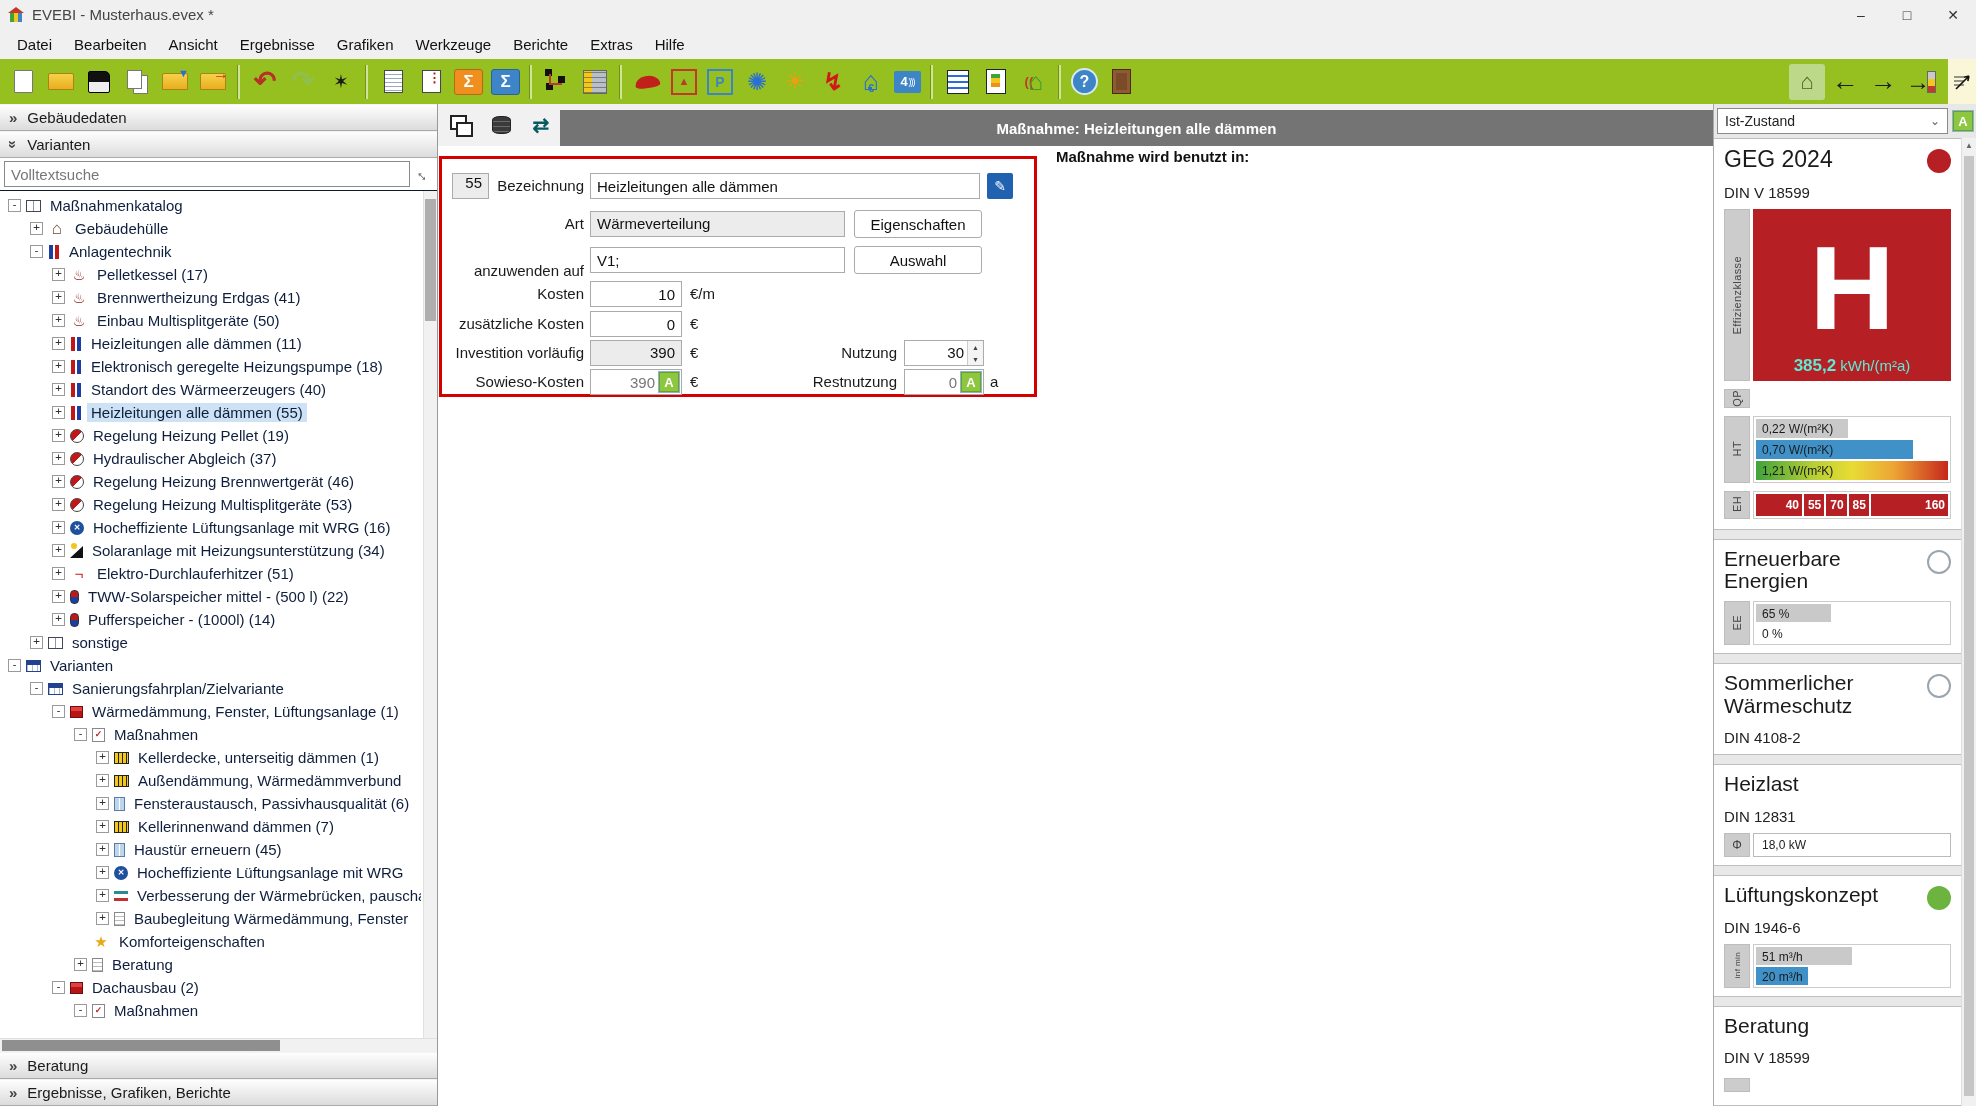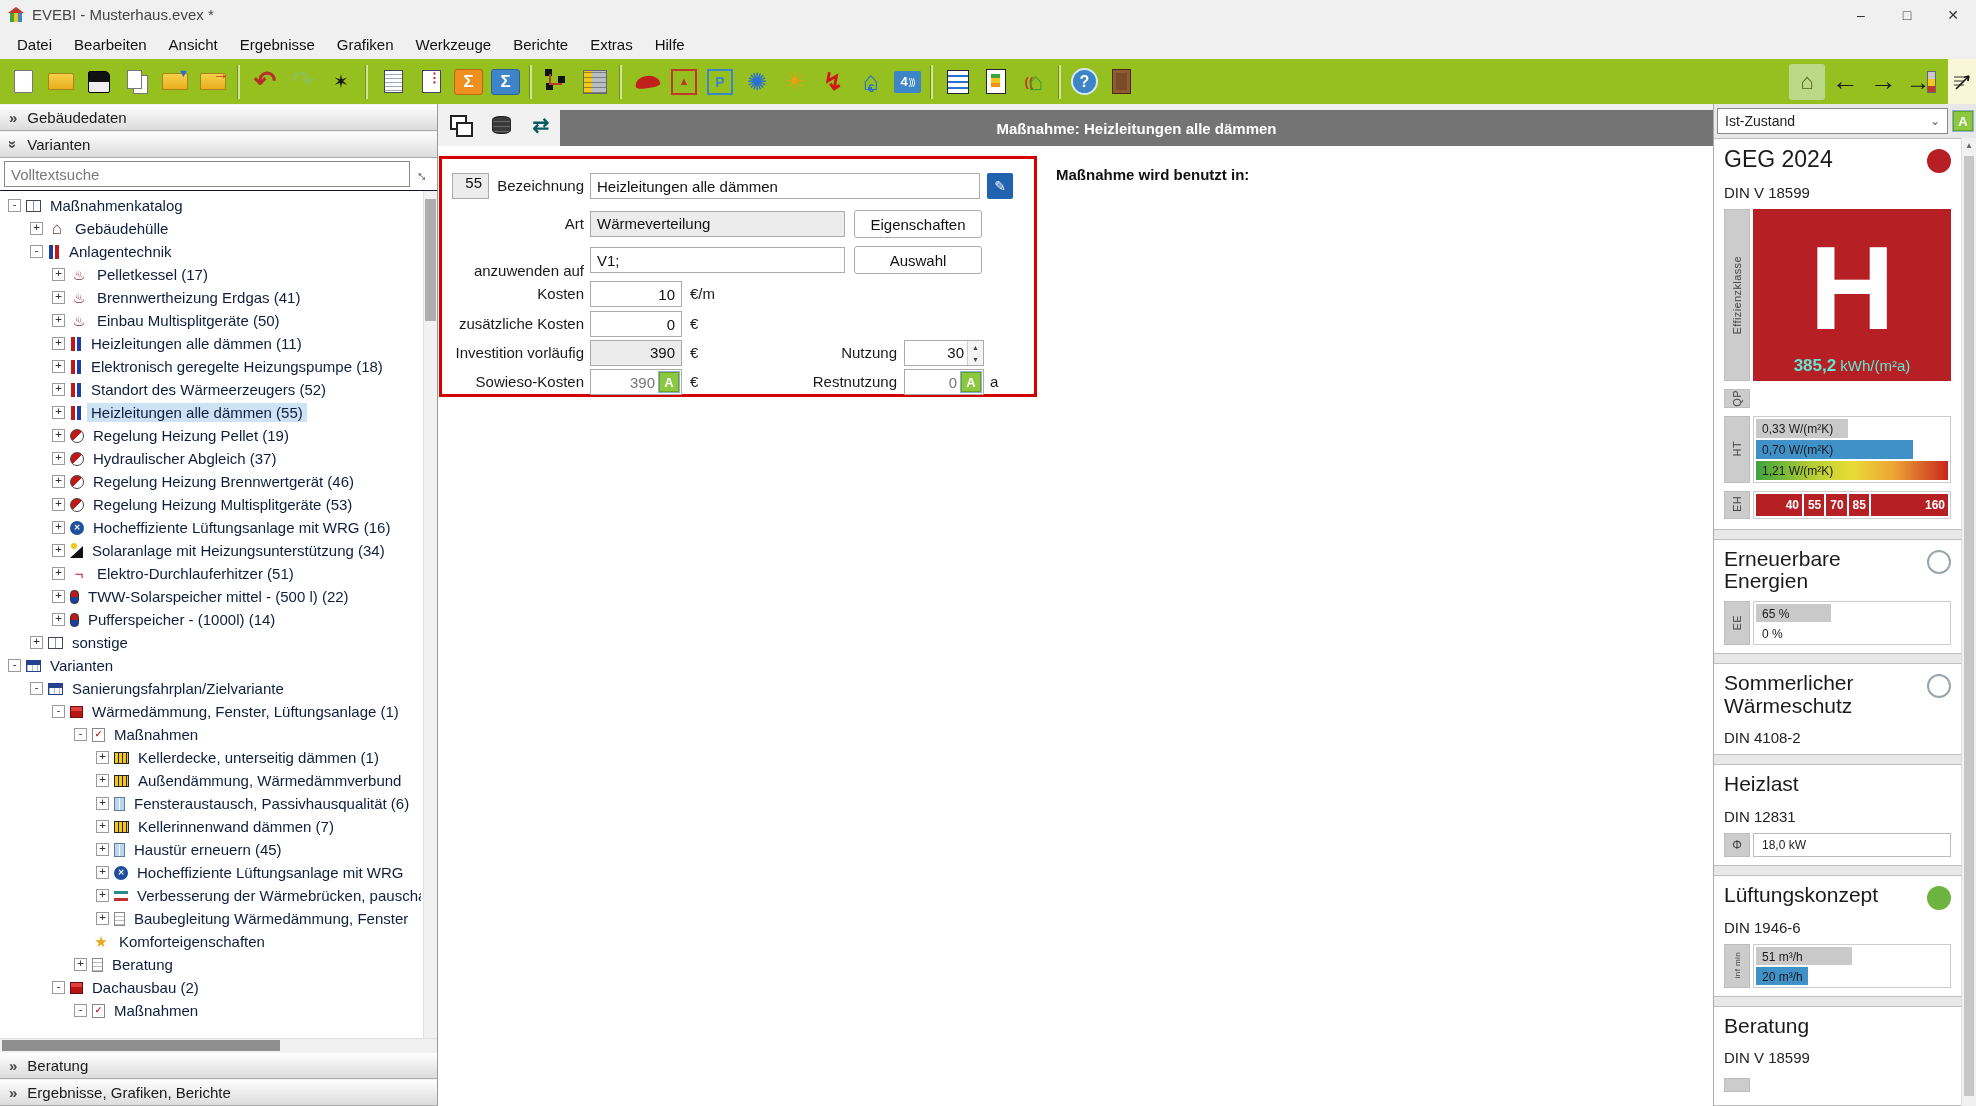--- a/index.html
+++ b/index.html
@@ -127,21 +127,21 @@
   .funit{position:absolute;font-size:15px;color:#1a1a1a;line-height:26px}
   .fbtn{position:absolute;height:28px;width:128px;background:#fff;border:1px solid #ababab;border-radius:3px;font-size:15px;color:#111;display:flex;align-items:center;justify-content:center;font-family:inherit}
   .pencilbtn{position:absolute;width:26px;height:26px;background:#2062b0;color:#fff;display:flex;align-items:center;justify-content:center;font-size:14px;border-radius:2px}
   .afield{position:absolute;height:26px;border:1px solid #ababab;background:#fff;display:flex;align-items:center}
   .afield .val{flex:1;text-align:right;font-size:15px;color:#777;padding-right:4px}
   .abadge{width:20px;height:20px;margin-right:2px;background:#8dc63f;border:1px solid #69a21c;box-shadow:0 0 0 1px #8ab4dc;color:#fff;font-weight:bold;font-size:13px;display:flex;align-items:center;justify-content:center;flex:none}
   .spinner{position:absolute;height:26px;border:1px solid #ababab;background:#fff;display:flex}
   .spinner .val{flex:1;text-align:right;font-size:15px;color:#111;line-height:24px;padding-right:3px}
   .spinarrows{width:16px;display:flex;flex-direction:column;border-left:1px solid #ccc}
   .spinarrows span{flex:1;font-size:7px;color:#444;display:flex;align-items:center;justify-content:center;background:#f4f4f4}
-  .usagelabel{position:absolute;left:618px;top:62px;font-size:15px;font-weight:bold;color:#111}
+  .usagelabel{position:absolute;left:618px;top:44px;font-size:15px;font-weight:bold;color:#111}
   
   .right{width:263px;background:#e8e8e8;border-left:1px solid #aaa;display:flex;flex-direction:column}
   .rptop{flex:none;height:34px;display:flex;align-items:center;padding:4px 3px;gap:5px}
   .rpselect{flex:1;height:26px;background:#fff;border:1px solid #8a8a8a;display:flex;align-items:center;padding:0 7px;font-size:14px;color:#222}
   .rpselect .chevd{margin-left:auto;color:#666;font-size:12px}
   .rpbody{flex:1;display:flex;overflow:hidden}
   .rpcards{flex:1;display:flex;flex-direction:column;gap:9px;overflow:hidden}
   .card{background:#fff;border-top:1px solid #bfbfbf;border-bottom:1px solid #bfbfbf;padding:8px 10px;position:relative;flex:none}
   .cardtitle{font-size:23px;color:#1a1a1a;line-height:1.08;padding-right:30px}
   .cardtitle.sm{font-size:21px}
@@ -424,21 +424,21 @@
 
           <div class="trow" style="padding-left: 52px;">
             <span class="texp box">+</span>
             <span class="ticon ti-pipe2"></span>
             <span class="tlabel">Elektronisch geregelte Heizungspumpe (18)</span>
           </div>
 
           <div class="trow" style="padding-left: 52px;">
             <span class="texp box">+</span>
             <span class="ticon ti-pipe2"></span>
-            <span class="tlabel">Standort des Wärmeerzeugers (52)</span>
+            <span class="tlabel">Standort des Wärmeerzeugers (40)</span>
           </div>
 
           <div class="trow" style="padding-left: 52px;">
             <span class="texp box">+</span>
             <span class="ticon ti-pipe2"></span>
             <span class="tlabel sel">Heizleitungen alle dämmen (55)</span>
           </div>
 
           <div class="trow" style="padding-left: 52px;">
             <span class="texp box">+</span>
@@ -705,21 +705,21 @@
               </div>
           </div>
           <div class="bargroup">
             <div class="vstrip">
                 <span class="vtext">HT</span>
               </div>
             <div class="barbox">
 
                 <div class="barrow">
                   <div class="barfill bf-gray" style="width: 48%;"></div>
-                  <span class="bartext">0,33 W/(m²K)</span>
+                  <span class="bartext">0,22 W/(m²K)</span>
                 </div>
 
                 <div class="barrow">
                   <div class="barfill bf-blue" style="width: 82%;"></div>
                   <span class="bartext">0,70 W/(m²K)</span>
                 </div>
 
                 <div class="barrow">
                   <div class="barfill bf-grad" style="width: 100%;"></div>
                   <span class="bartext">1,21 W/(m²K)</span>

